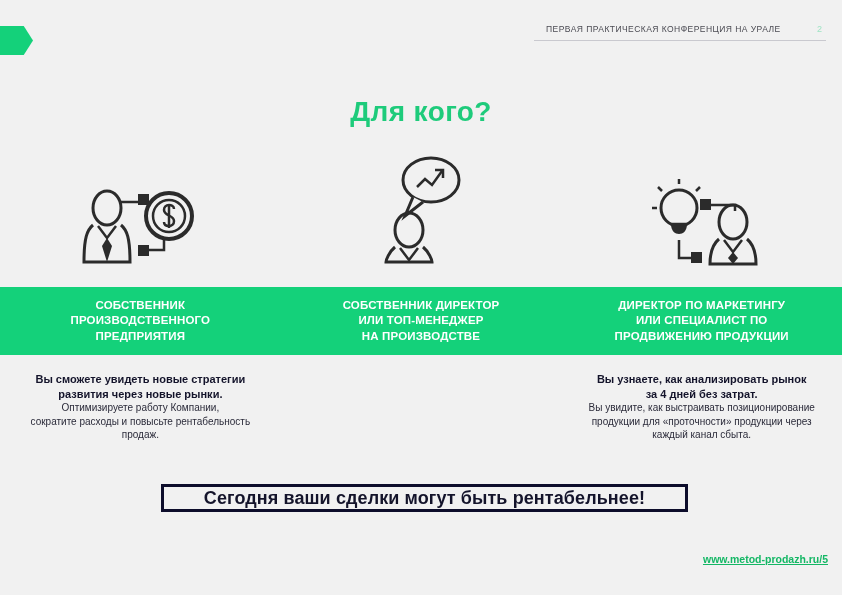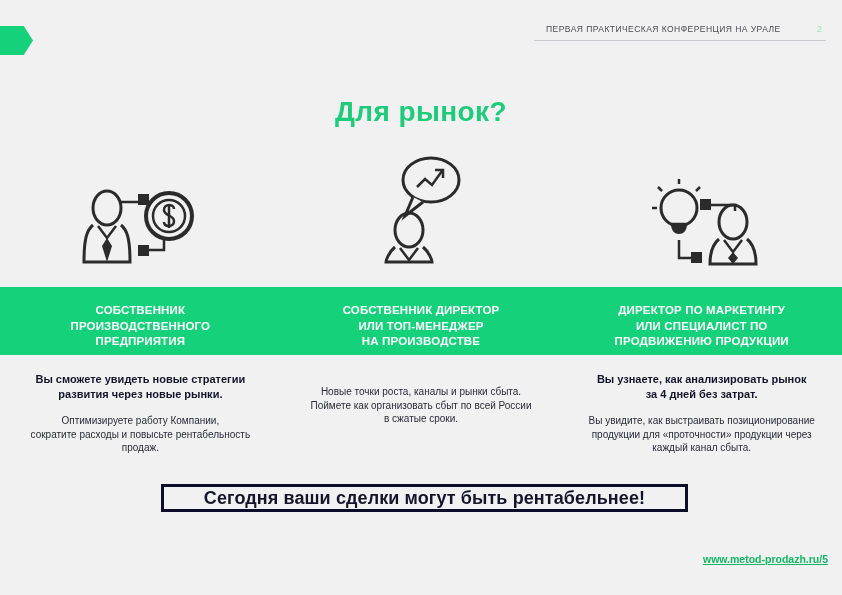--- a/index.html
+++ b/index.html
@@ -65,22 +65,22 @@
 
   
   .green-band {
     position: absolute; top: 287px; left: 0;
     width: 842px; height: 68px;
     background: #14d17a;
     display: flex;
   }
   .band-cell {
     flex: 1 1 0;
-    display: flex; align-items: flex-start; justify-content: center;
-    padding: 16px 10px;
+    display: flex; align-items: center; justify-content: center;
+    padding: 8px 10px;
   }
   .band-text {
     color: #ffffff; font-weight: bold; font-size: 11.5px;
     line-height: 15.5px; text-align: center;
     letter-spacing: 0.15px;
     white-space: pre-line;
   }
 
   
   .body-row {
@@ -91,21 +91,20 @@
   .body-cell {
     flex: 1 1 0;
     padding: 0 4px;
     text-align: center;
   }
   .body-lead {
     color: #14142b; font-weight: bold; font-size: 11px;
     line-height: 14.5px; white-space: pre-line;
   }
   .body-sub {
-    margin-top: 13px;
     color: #2b2b3a; font-weight: 400; font-size: 10px;
     line-height: 13.5px; white-space: pre-line;
   }
 
   
   .cta {
     position: absolute; left: 161px; top: 484px;
     width: 527px; height: 28px;
     border: 3px solid #0d0d2b;
     background: #f1f1f1;
@@ -131,21 +130,21 @@
   <div class="header-arrow"></div>
 
   <div class="header-right">
     <div class="header-line">
       <span class="header-title">ПЕРВАЯ ПРАКТИЧЕСКАЯ КОНФЕРЕНЦИЯ НА УРАЛЕ</span>
       <span class="header-page">2</span>
     </div>
     <div class="header-rule"></div>
   </div>
 
-  <div class="slide-title">Для рынок?</div>
+  <div class="slide-title">Для кого?</div>
 
   <div class="icons-row">
 
     <div class="icon-cell">
       <span>
         <svg width="118" height="88" viewBox="0 0 118 88" fill="none" stroke="#2b2b2b" stroke-width="3">
 
           <polyline points="38,24 62,24 62,21" stroke-width="2.5"></polyline>
           <rect x="57" y="16" width="11" height="11" fill="#2b2b2b" stroke="none"></rect>
 
@@ -239,23 +238,20 @@
 
   <div class="body-row">
     <div class="body-cell">
       <div class="body-lead">Вы сможете увидеть новые стратегии
 развития через новые рынки.</div>
       <div class="body-sub">Оптимизируете работу Компании,
 сократите расходы и повысьте рентабельность
 продаж.</div>
     </div>
     <div class="body-cell">
-      <div class="body-sub">Новые точки роста, каналы и рынки сбыта.
-Поймете как организовать сбыт по всей  России
-в сжатые сроки.</div>
     </div>
     <div class="body-cell">
       <div class="body-lead">Вы узнаете, как анализировать рынок
 за 4 дней без затрат.</div>
       <div class="body-sub">Вы увидите, как выстраивать  позиционирование
 продукции для «проточности» продукции через
 каждый канал сбыта.</div>
     </div>
   </div>
 

